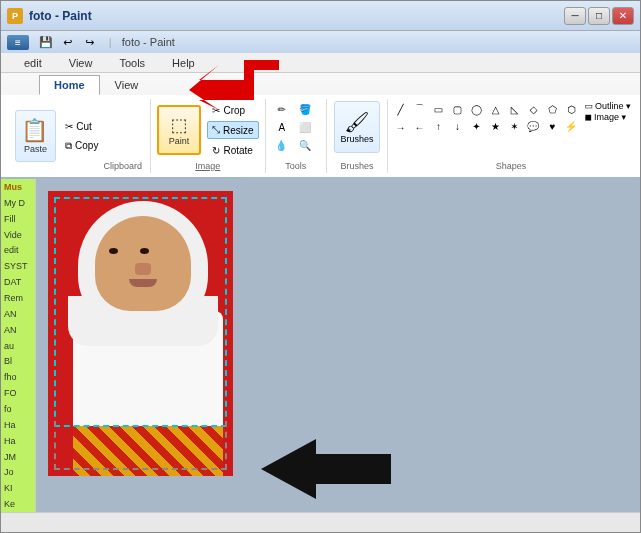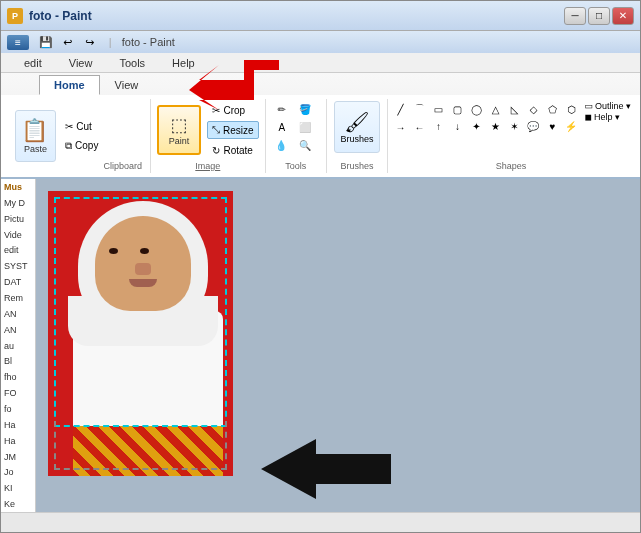--- a/index.html
+++ b/index.html
@@ -269,21 +269,21 @@
     
     .app-body {
       display: flex;
       flex: 1;
       overflow: hidden;
     }
 
     
     .left-sidebar {
       width: 35px;
-      background: #ffffff;
+      background: #bef264;
       border-right: 1px solid #ccc;
       display: flex;
       flex-direction: column;
       overflow: hidden;
     }
     .sidebar-item {
       font-size: 9px;
       color: #333;
       padding: 1px 3px;
       cursor: pointer;
@@ -492,36 +492,36 @@
               <div class="shape-btn">⚡</div>
             </div>
           </div>
           <div class="outline-fill">
             <div class="outline-fill-btn">
               <span>▭</span>
               <span>Outline ▾</span>
             </div>
             <div class="outline-fill-btn">
               <span>◼</span>
-              <span>Help ▾</span>
+              <span>Image ▾</span>
             </div>
           </div>
         </div>
         <div class="ribbon-group-label">Shapes</div>
       </div>
 
     </div>
   </div>
 
   <div class="app-body">
 
     <div class="left-sidebar">
       <div class="sidebar-item folder">Mus</div>
       <div class="sidebar-item">My D</div>
-      <div class="sidebar-item">Pictu</div>
+      <div class="sidebar-item">Fill</div>
       <div class="sidebar-item">Vide</div>
       <div class="sidebar-item">edit</div>
       <div class="sidebar-item">SYST</div>
       <div class="sidebar-item">DAT</div>
       <div class="sidebar-item">Rem</div>
       <div class="sidebar-item">AN</div>
       <div class="sidebar-item">AN</div>
       <div class="sidebar-item">au</div>
       <div class="sidebar-item">Bl</div>
       <div class="sidebar-item">fho</div>

